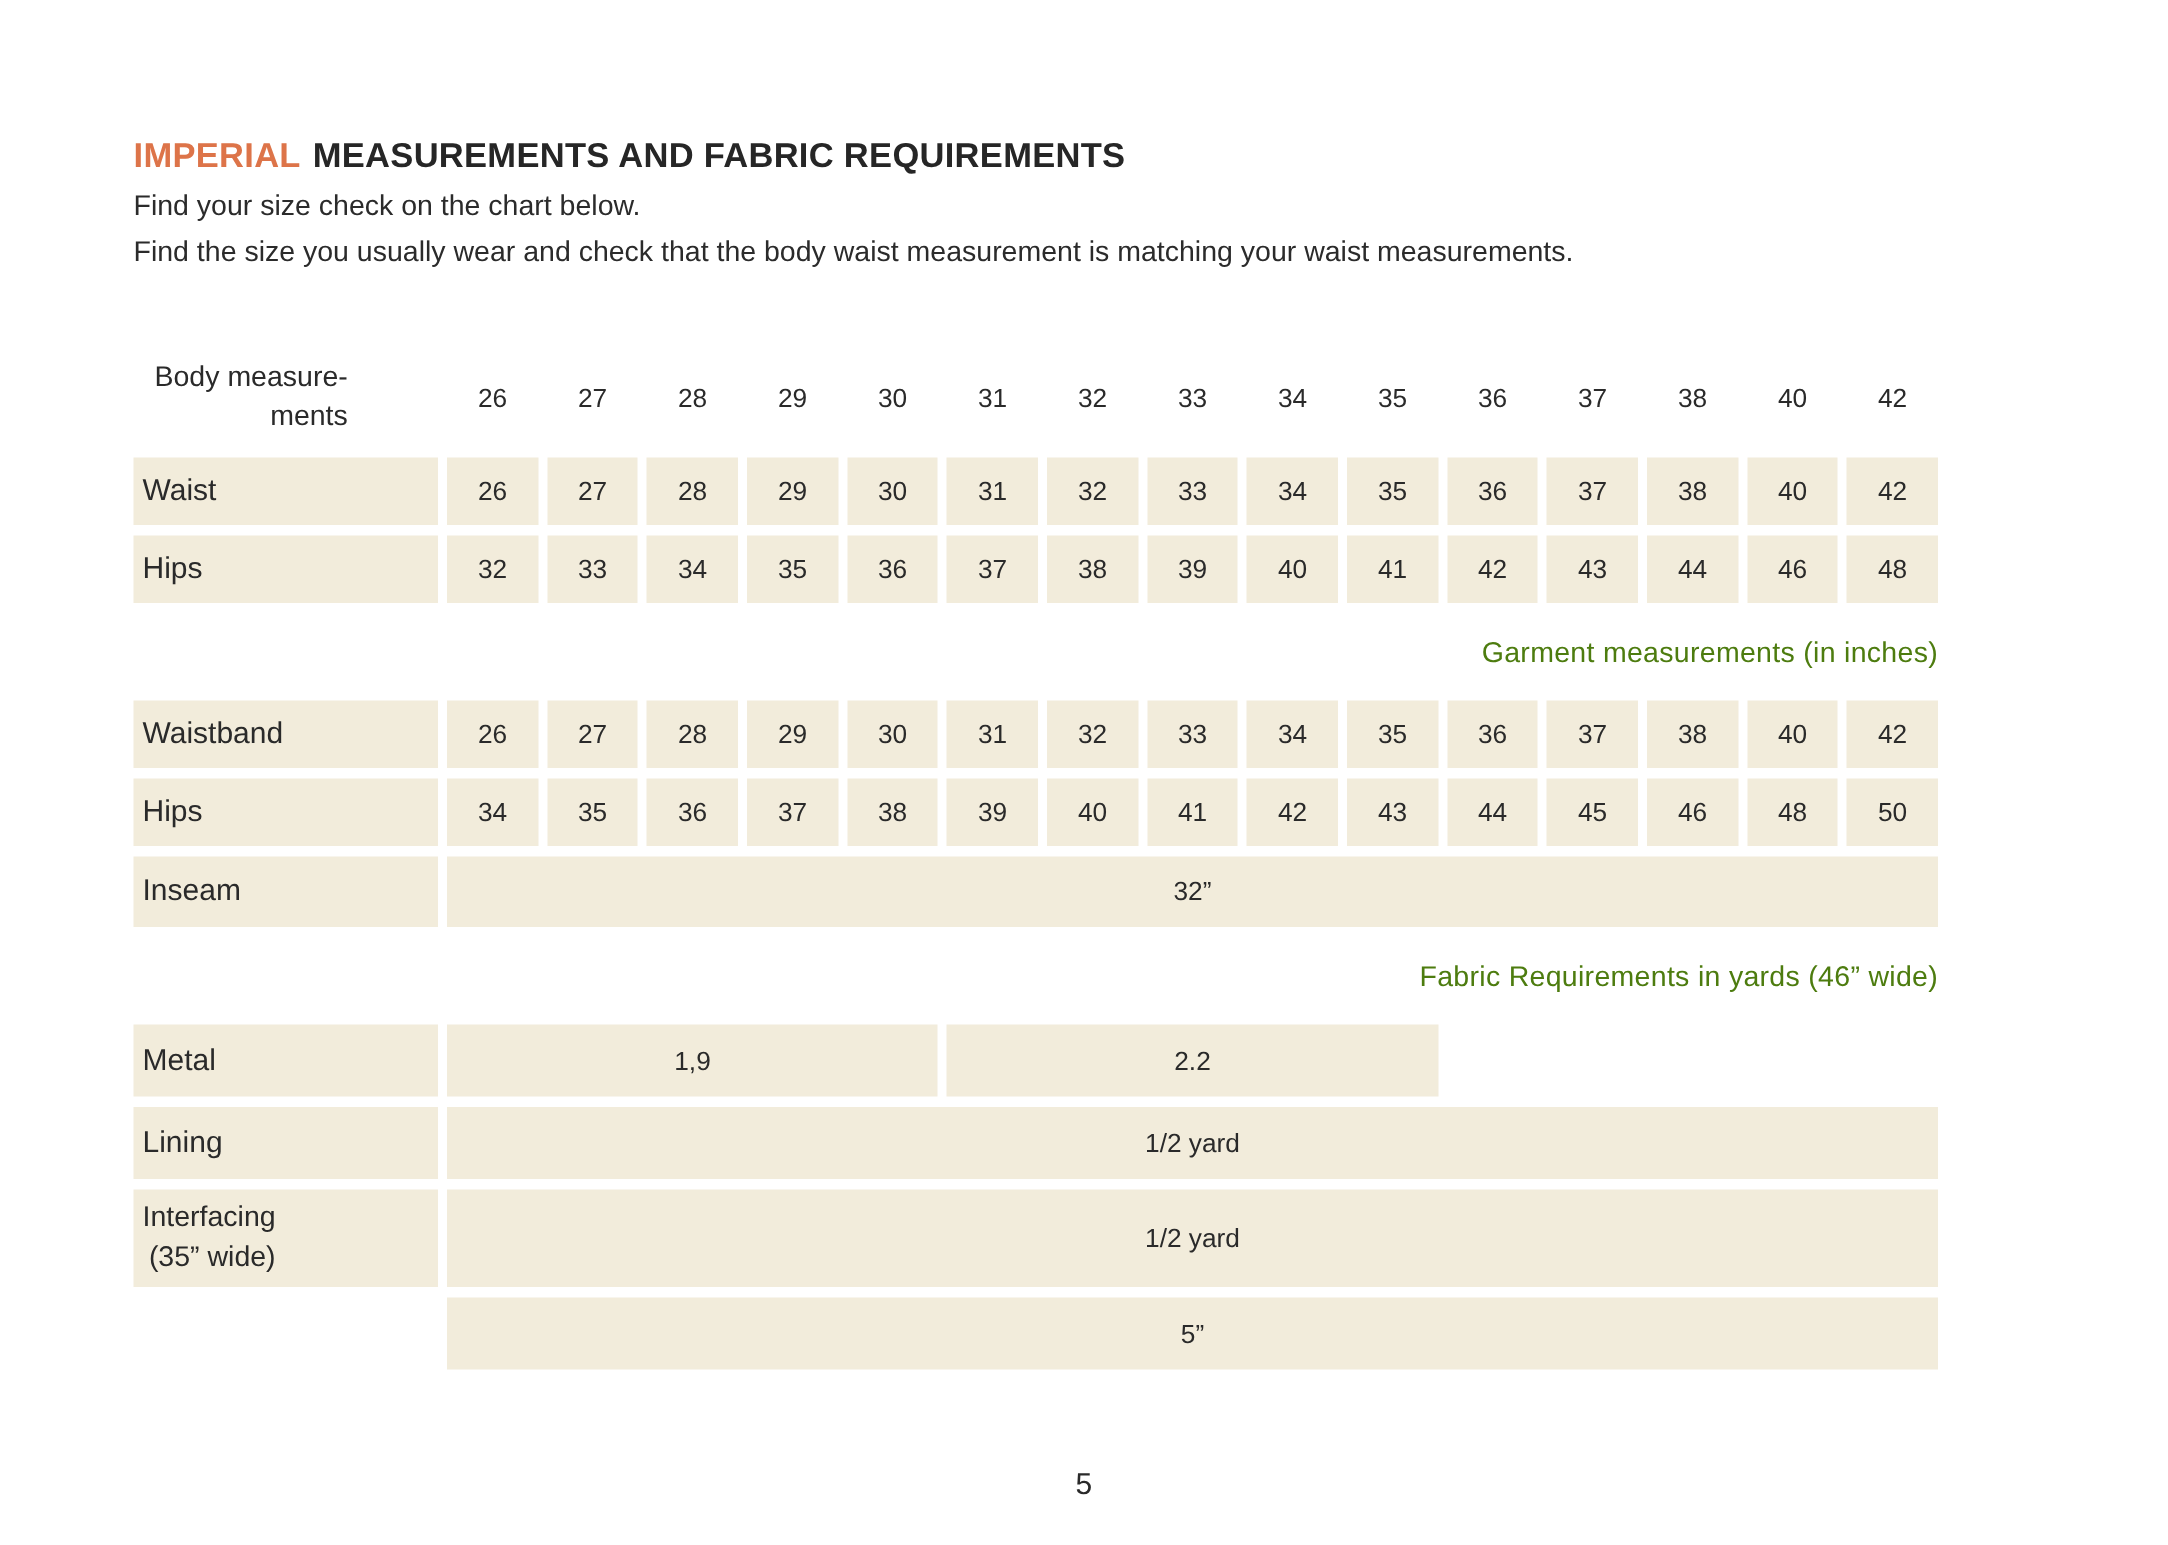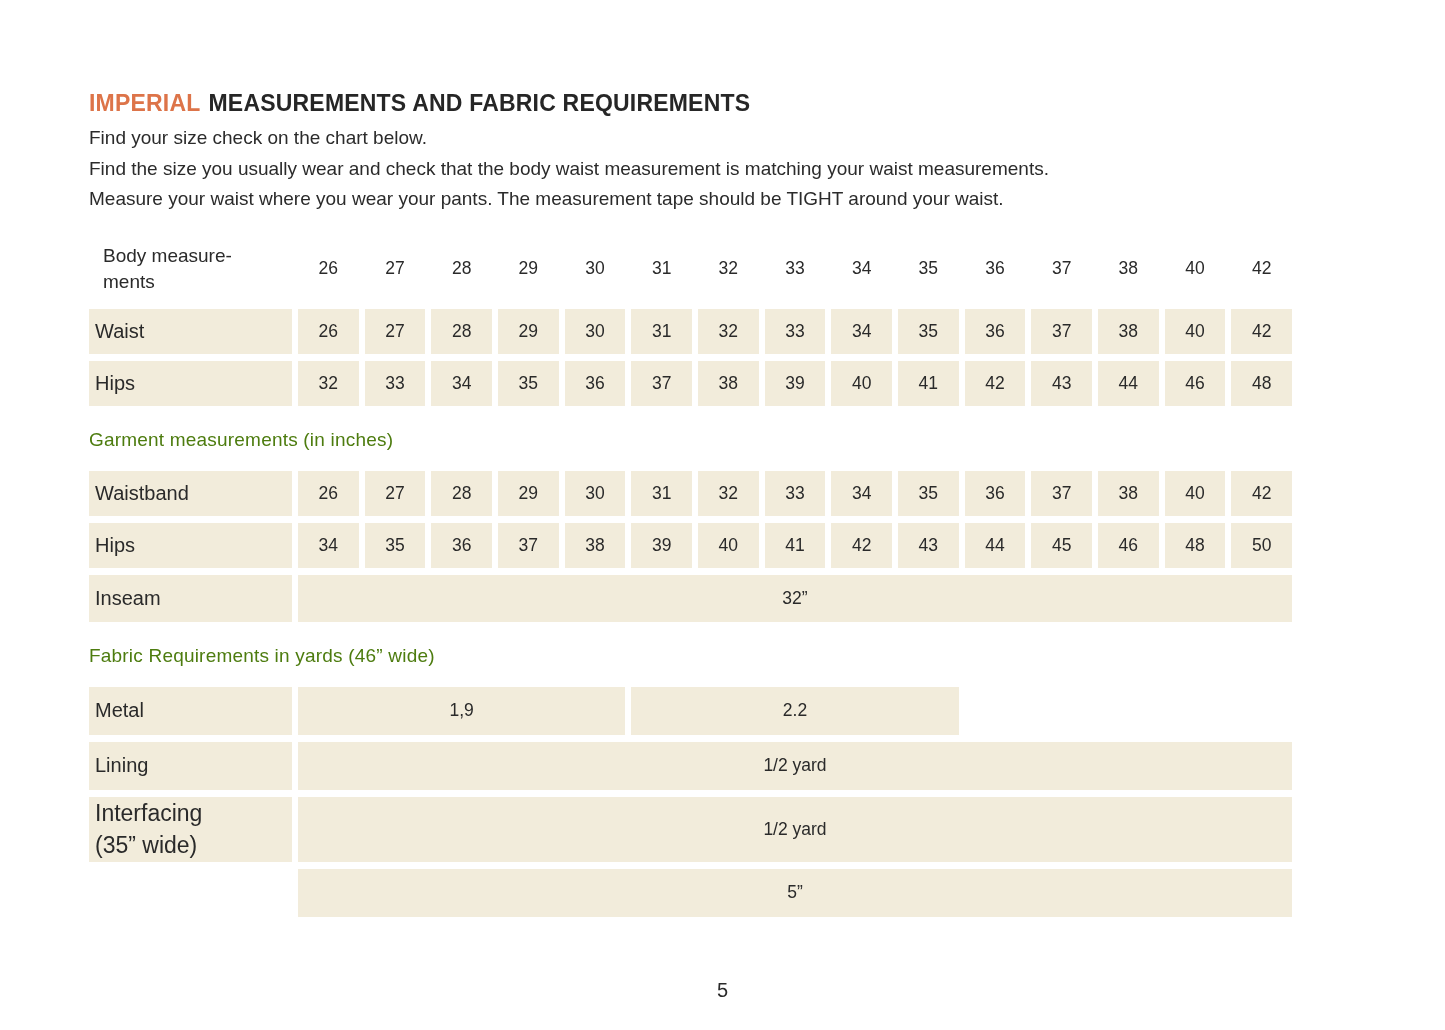--- a/index.html
+++ b/index.html
@@ -31,21 +31,21 @@
   }
   h1.title .accent { color: #DD7449; }
   h1.title .rest { margin-left: 8px; }
   .intro { margin-top: 5px; }
   .intro p {
     font-size: 19px;
     line-height: 30.5px;
     color: #2b2b2b;
     font-weight: 400;
   }
-  .size-chart { margin-top: 25px; }
+  .size-chart { margin-top: 52px; text-align: right; }
   .grid-row {
     display: grid;
     grid-template-columns: 203px repeat(15, 1fr);
     gap: 6px;
     margin-bottom: 7px;
   }
   .cell {
     background: #F2ECDB;
     min-height: 45px;
     display: flex;
@@ -68,21 +68,21 @@
     line-height: 1.35;
     white-space: pre-line;
     padding-left: 14px;
   }
   .row-inseam .cell { min-height: 47px; }
   .row-wide .cell { min-height: 48px; }
   .row-tall .cell { min-height: 65px; }
   .cell.label.two-line {
     white-space: pre-line;
     line-height: 1.4;
-    font-size: 23px;
+    font-size: 19px;
   }
   h2.section-heading {
     font-size: 19px;
     font-weight: 500;
     color: #4d7c0f;
     letter-spacing: 0.2px;
     margin-top: 21px;
     margin-bottom: 18px;
     line-height: 26px;
   }
@@ -102,21 +102,20 @@
 <div class="page">
   <div class="content">
 
     <h1 class="title">
       <span class="accent">IMPERIAL</span><span class="rest">MEASUREMENTS AND FABRIC REQUIREMENTS</span>
     </h1>
 
     <div class="intro">
       <p>Find your size check on the chart below.</p>
       <p>Find the size you usually wear and check that the body waist measurement is matching your waist measurements.</p>
-      <p>Measure your waist where you wear your pants. The measurement tape should be TIGHT around your waist.</p>
     </div>
 
     <section class="size-chart">
 
       <div class="grid-row header-row">
         <div class="cell label plain">Body measure-
 ments</div>
       <div class="cell num plain">26</div>
           <div class="cell num plain">27</div>
           <div class="cell num plain">28</div>

